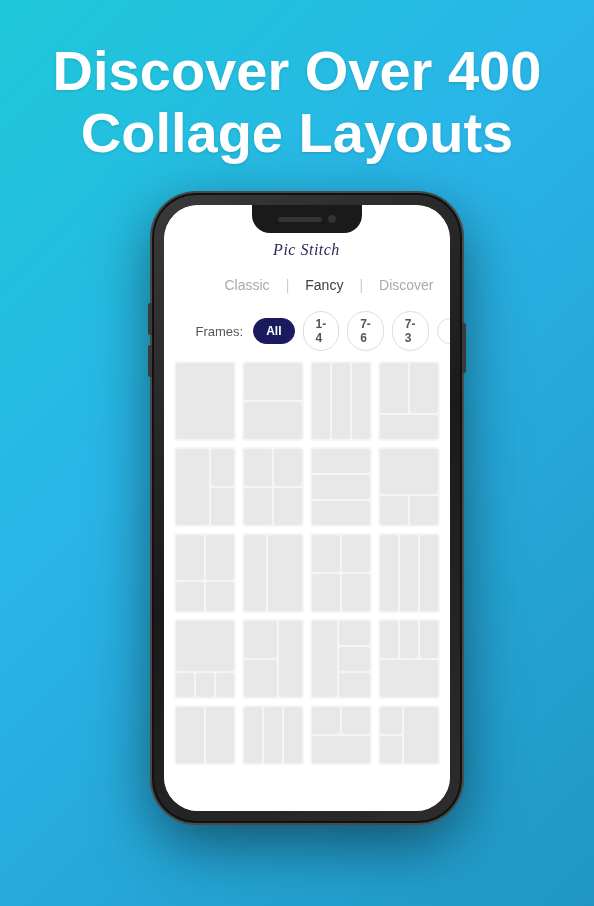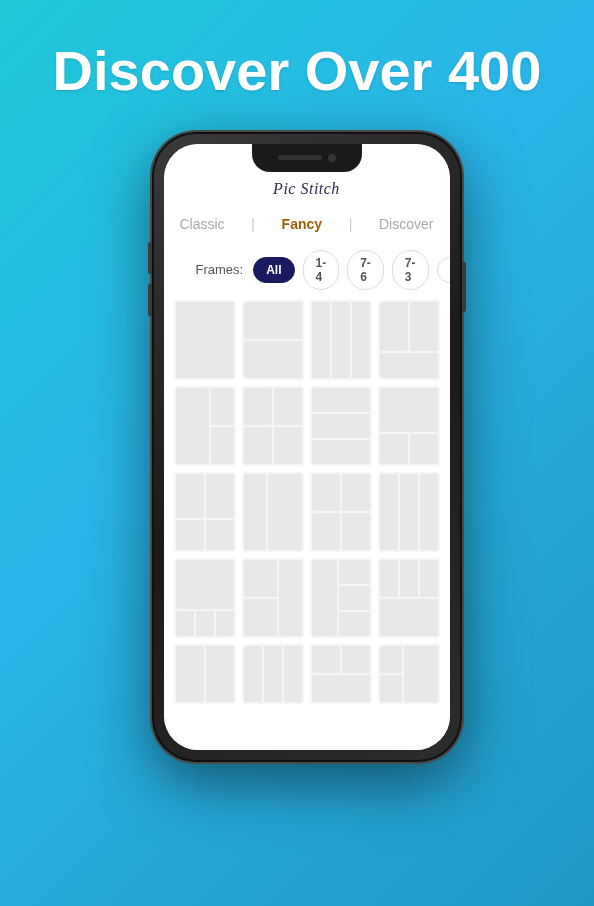--- a/index.html
+++ b/index.html
@@ -146,37 +146,37 @@
       font-size: 16px;
       font-style: italic;
       color: #2c2c54;
       font-family: Georgia, serif;
       letter-spacing: 0.5px;
     }
 
     .tab-bar {
       display: flex;
       align-items: center;
-      justify-content: space-between;
+      justify-content: flex-end;
       padding: 6px 0 10px;
       gap: 0;
       flex-shrink: 0;
     }
 
     .tab-item {
       font-size: 14px;
       color: #aaa;
       padding: 4px 16px;
       cursor: pointer;
       font-weight: 400;
     }
 
     .tab-item.active {
-      color: #a16207;
-      font-weight: 700;
+      color: #404040;
+      font-weight: 400;
     }
 
     .tab-divider {
       color: #ccc;
       font-size: 14px;
     }
 
     .frames-bar {
       display: flex;
       align-items: center;
@@ -251,20 +251,21 @@
       border-radius: 2px;
       flex: 1;
     }
 
   </style>
 </head>
 <body>
 
 <div class="hero-title">
   <span>Discover Over 400</span><br>
+  <span>Collage Layouts</span>
 </div>
 
 <div class="phone-wrapper">
   <div class="phone-shell">
 
     <div class="btn-volume-up"></div>
     <div class="btn-volume-down"></div>
     <div class="btn-power"></div>
 
     <div class="phone-screen">

